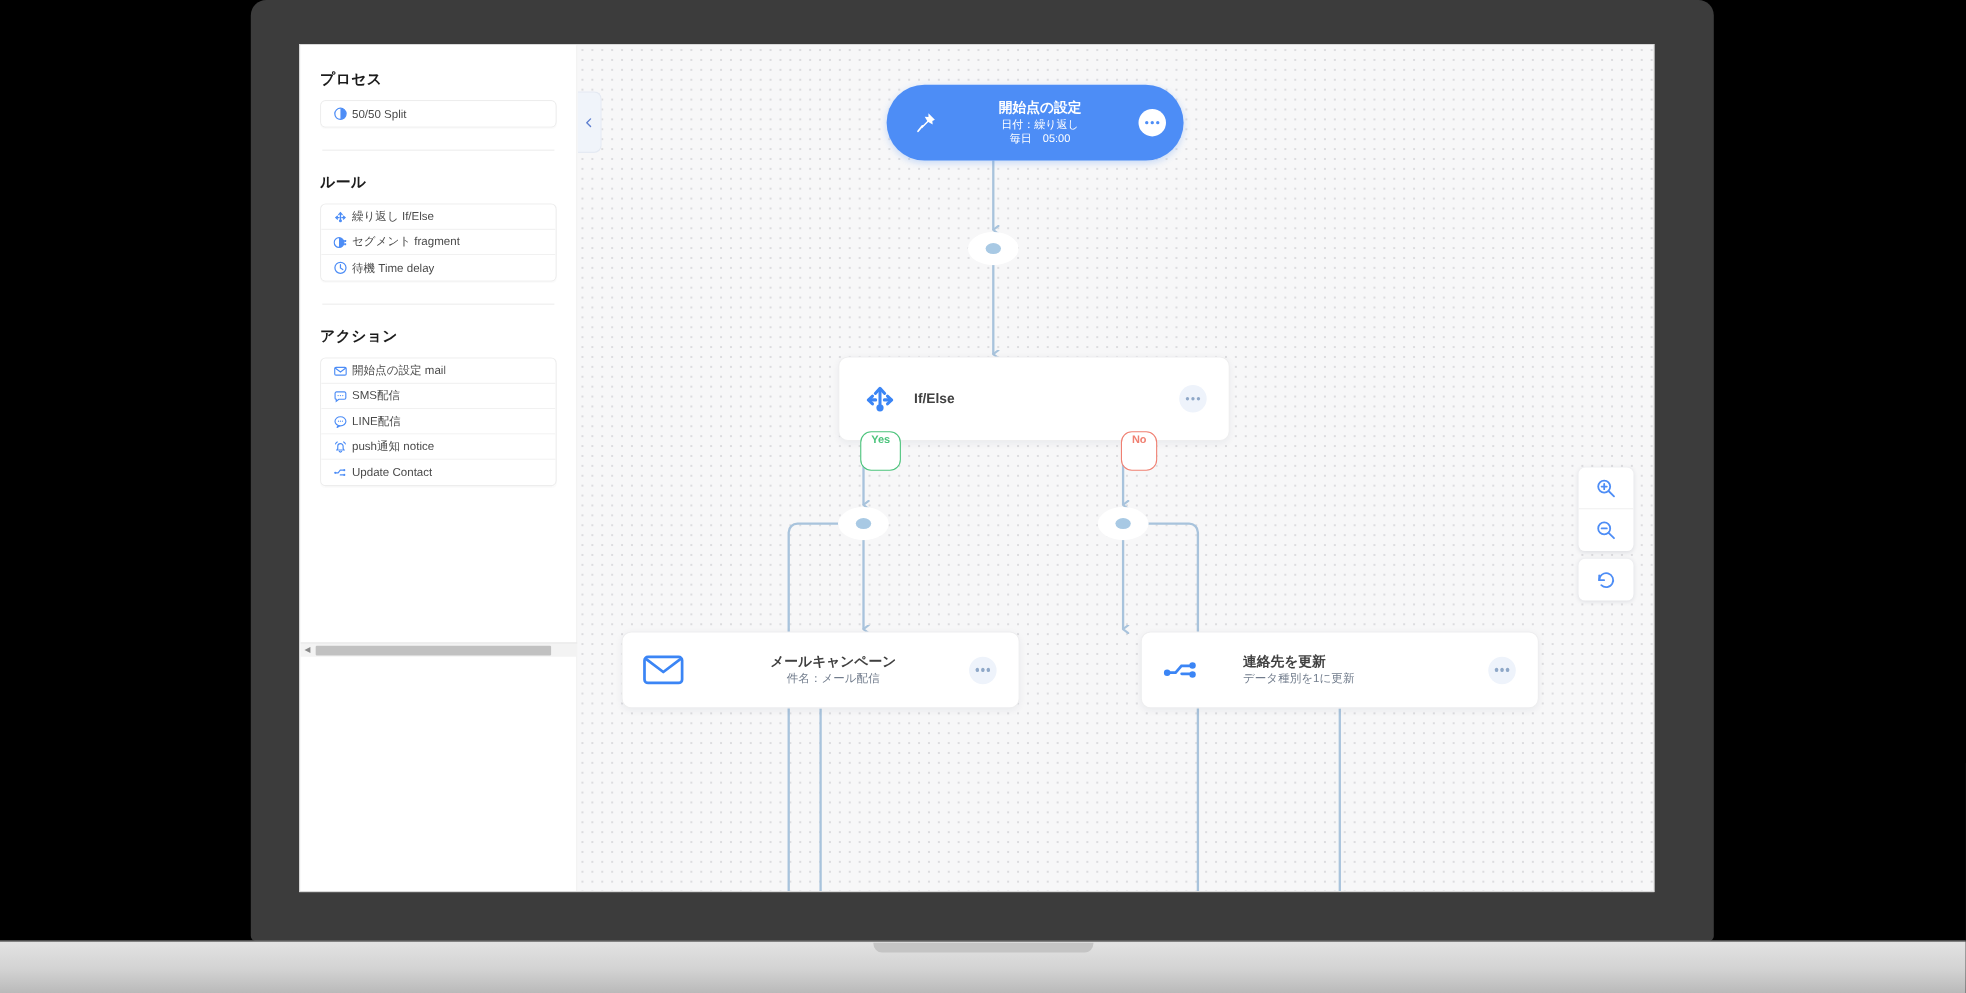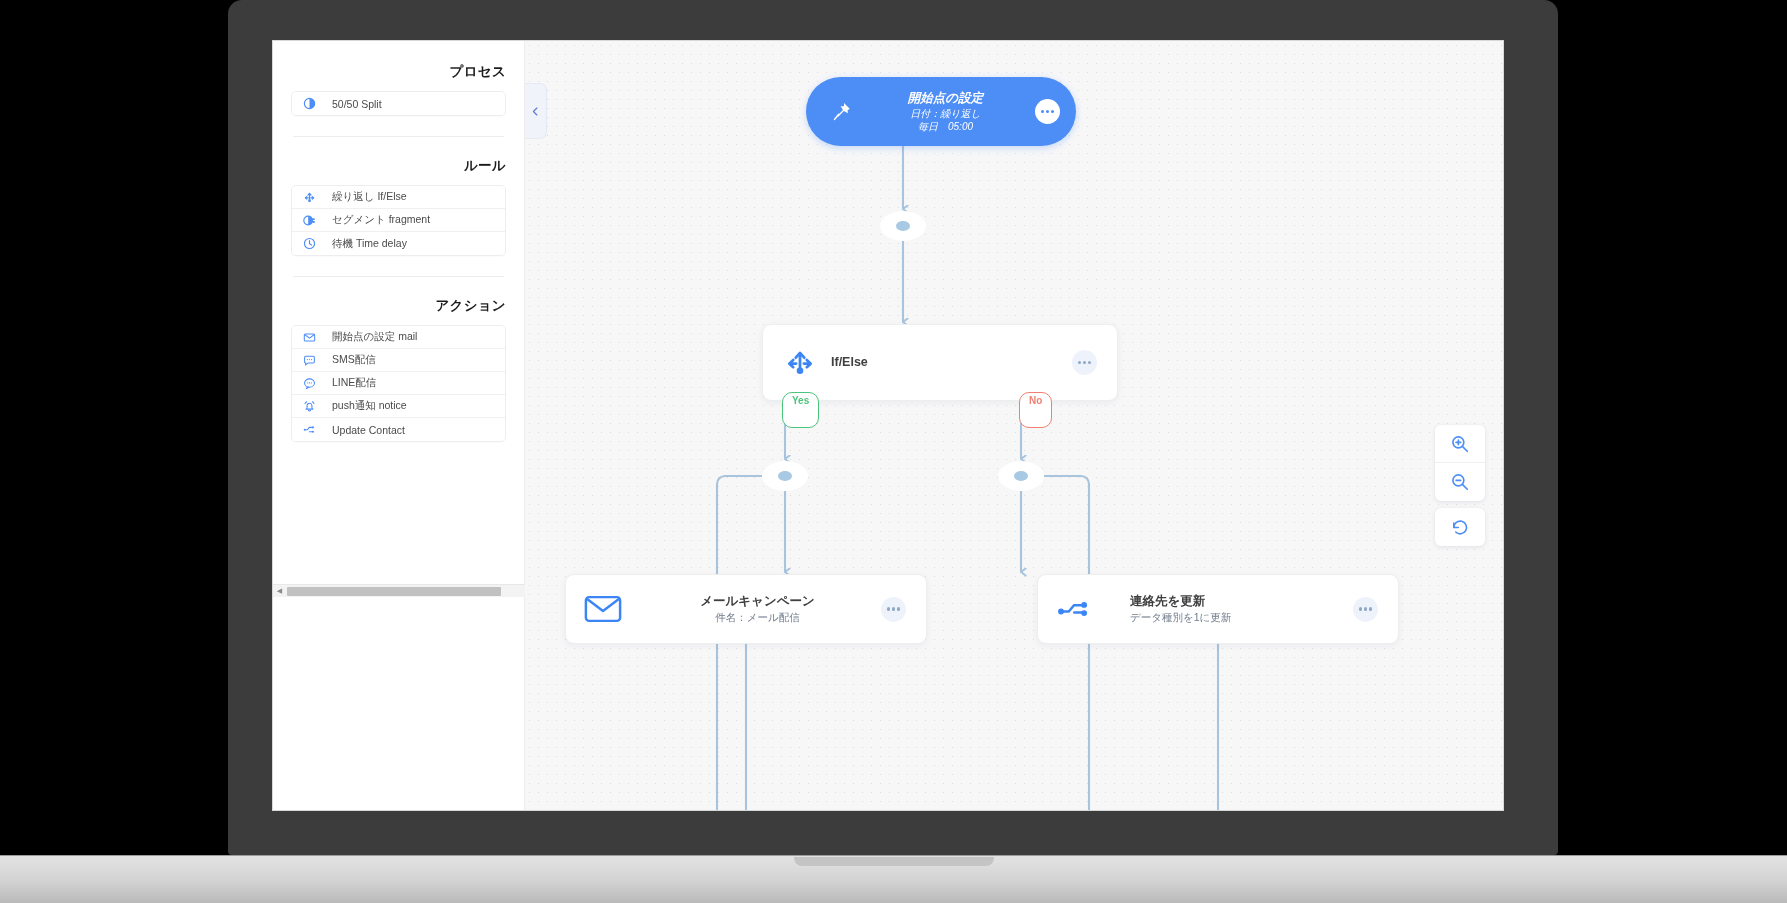--- a/index.html
+++ b/index.html
@@ -56,36 +56,36 @@
     border-right: 1px solid #ececec;
     padding: 22px 18px 0 18px;
   }
   .section-title {
     font-size: 13.5px;
     font-weight: bold;
     color: #1c1c1c;
     letter-spacing: .3px;
     margin-bottom: 10px;
   }
-  .section { margin-bottom: 8px; text-align: right; }
+  .section { margin-bottom: 8px; }
   .divider {
     height: 1px; background: #ededed;
     margin: 20px 2px 20px 2px;
   }
   .palette-group {
     border: 1px solid #ededed;
     border-radius: 5px;
     background: #fff;
     overflow: hidden;
     box-shadow: 0 1px 1px rgba(0,0,0,.02);
   }
   .palette-item {
     display: flex;
     align-items: center;
-    gap: 16px;
+    gap: 4px;
     height: 23px;
     padding: 0 10px;
     border-bottom: 1px solid #f0f0f0;
     cursor: pointer;
     background: #fff;
   }
   .palette-item:last-child { border-bottom: none; }
   .palette-item .pi-icon {
     width: 14px; height: 14px;
     display: flex; align-items: center; justify-content: center;
@@ -166,21 +166,20 @@
   #node-start {
     left: 281px; top: 36px;
     width: 270px; height: 69px;
     background: #4d8df6;
     border-radius: 35px;
     display: flex; align-items: center;
     padding: 0 16px 0 22px;
     color: #fff;
     box-shadow: 0 2px 7px rgba(77,141,246,.30);
     cursor: pointer;
-    font-style: italic;
   }
   #node-start .ns-icon {
     width: 26px; height: 26px; flex: 0 0 26px;
     display: flex; align-items: center; justify-content: center;
   }
   #node-start .ns-body {
     flex: 1 1 auto;
     text-align: center;
     line-height: 1.3;
     padding-left: 2px;

